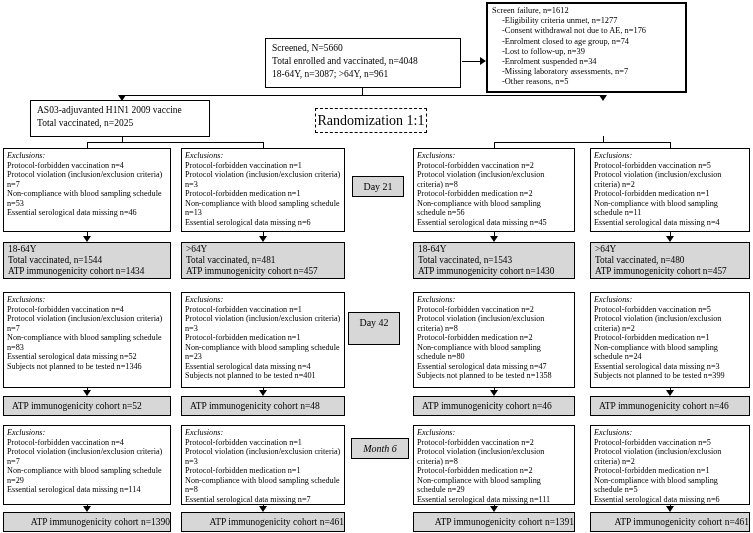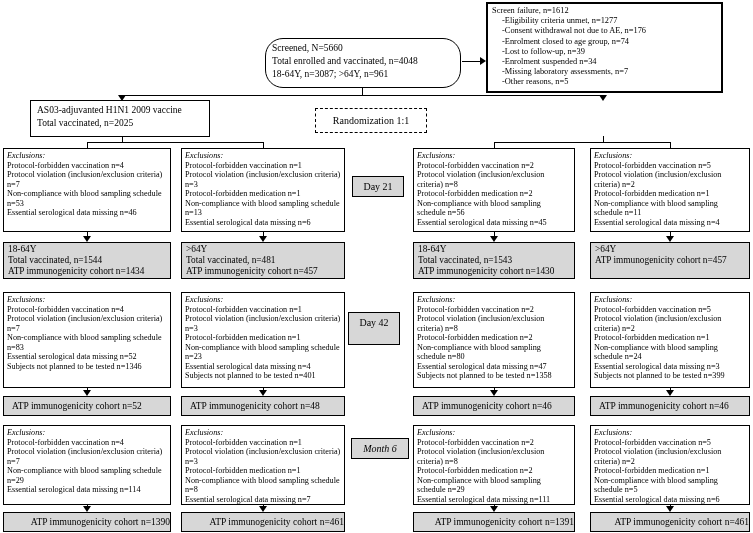--- a/index.html
+++ b/index.html
@@ -4,26 +4,26 @@
 <style>
   html,body{margin:0;padding:0;background:#fff;}
   .stage{position:relative;width:753px;height:533px;background:#ffffff;
          font-family:"Liberation Serif", serif;color:#000;overflow:hidden;}
   .box{position:absolute;border:1px solid #000;background:#fff;box-sizing:border-box;}
   .thick{border-width:2px;}
   .gray{background:#d7d7d7;}
   .dashed{border:1px dashed #000;background:#fff;}
   .center{text-align:center;}
   
-  .screened{left:265px;top:38px;width:196px;height:50px;font-size:9.5px;line-height:13px;padding:3px 6px;border-radius:18px;}
-  .failure{left:486px;top:2px;width:237px;height:91px;font-size:8.4px;line-height:10.2px;padding:2px 4px;}
+  .screened{left:265px;top:38px;width:196px;height:50px;font-size:9.5px;line-height:13px;padding:3px 6px;}
+  .failure{left:486px;top:2px;width:201px;height:91px;font-size:8.4px;line-height:10.2px;padding:2px 4px;}
   .failure .ind{padding-left:10px;}
   .armL{left:30px;top:100px;width:180px;height:37px;font-size:9.5px;line-height:13px;padding:3px 6px;}
   .armR{left:510px;top:100px;width:187px;height:37px;font-size:9.5px;line-height:13px;padding:3px 6px;}
-  .rand{left:315px;top:108px;width:112px;height:25px;font-size:10px;line-height:23px;}
+  .rand{left:315px;top:108px;width:112px;height:25px;font-size:14px;line-height:23px;}
   
   .stg{position:absolute;border:1px solid #000;background:#d7d7d7;box-sizing:border-box;
        font-size:10px;text-align:center;}
   .stg21{left:352px;top:176px;width:52px;height:21px;line-height:19px;}
   .stg42{left:348px;top:312px;width:52px;height:33px;line-height:19px;}
   .stg6{left:351px;top:438px;width:58px;height:21px;line-height:19px;font-style:italic;}
   
   .c1{left:3px;width:168px;}  .c2{left:181px;width:164px;}
   .c3{left:413px;width:162px;}.c4{left:590px;width:160px;}
   .rowA{top:148px;height:84px;}
@@ -218,20 +218,21 @@
     <div>
         <div>Protocol-forbidden vaccination n=5</div>
         <div>Protocol violation (inclusion/exclusion criteria) n=2</div>
         <div>Protocol-forbidden medication n=1</div>
         <div>Non-compliance with blood sampling schedule n=11</div>
         <div>Essential serological data missing n=4</div>
       </div>
   </div>
   <div class="box gray c4 rowB">
     <div>&gt;64Y</div>
+    <div>Total vaccinated, n=480</div>
     <div>ATP immunogenicity cohort n=457</div>
   </div>
   <div class="box excl c4 rowC">
     <div class="excl-t">Exclusions:</div>
     <div>
         <div>Protocol-forbidden vaccination n=5</div>
         <div>Protocol violation (inclusion/exclusion criteria) n=2</div>
         <div>Protocol-forbidden medication n=1</div>
         <div>Non-compliance with blood sampling schedule n=24</div>
         <div>Essential serological data missing n=3</div>

